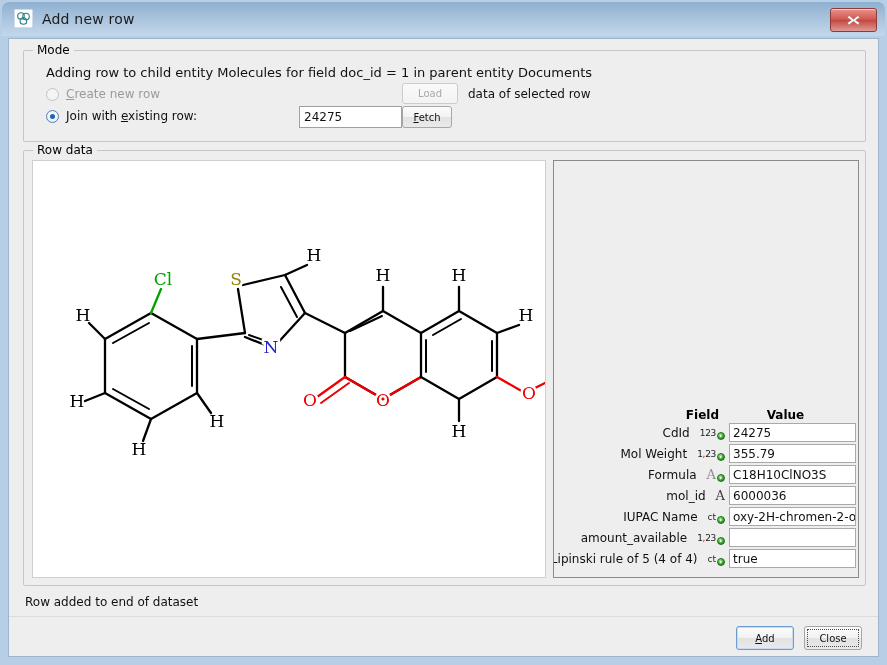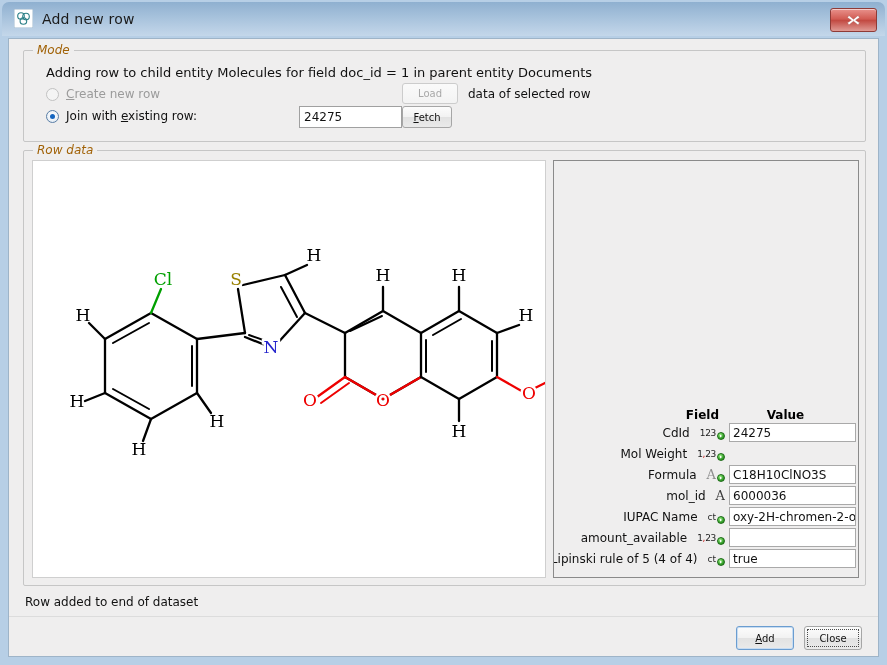--- a/index.html
+++ b/index.html
@@ -42,21 +42,21 @@
     position:absolute;left:8px;top:38px;width:871px;height:619px;
     background:#efeeee;border:1px solid #9eb4c8;box-sizing:border-box;
   }
   
   .group{
     position:absolute;border:1px solid #c6c6c6;border-radius:2px;
     box-sizing:border-box;background:transparent;
   }
   .group > .glabel{
     position:absolute;top:-8px;left:9px;background:#efeeee;
-    padding:0 4px;font-size:12px;color:#a16207;white-space:nowrap;font-style:italic;
+    padding:0 4px;font-size:12px;color:#000000;white-space:nowrap;
   }
   #mode-group{left:14px;top:11px;width:843px;height:92px;}
   #rowdata-group{left:14px;top:111px;width:843px;height:436px;}
 
   #mode-desc{
     position:absolute;left:22px;top:14px;font-size:13px;color:#111;white-space:nowrap;
   }
   
   .radio-row{position:absolute;display:flex;align-items:center;gap:7px;}
   #radio-create{left:22px;top:36px;}
@@ -335,20 +335,21 @@
                 <div class="fval">24275</div>
               </div>
               <div class="frow">
                 <div class="fname">
                   <span>Mol Weight</span>
                   <span class="ftype">
                     <span class="t123">1<span class="cm">,</span>23</span>
                     <span class="badge"></span>
                   </span>
                 </div>
+                <div class="fval">355.79</div>
               </div>
               <div class="frow">
                 <div class="fname">
                   <span>Formula</span>
                   <span class="ftype">
                     <span class="tA">A</span>
                     <span class="badge"></span>
                   </span>
                 </div>
                 <div class="fval">C18H10ClNO3S</div>

